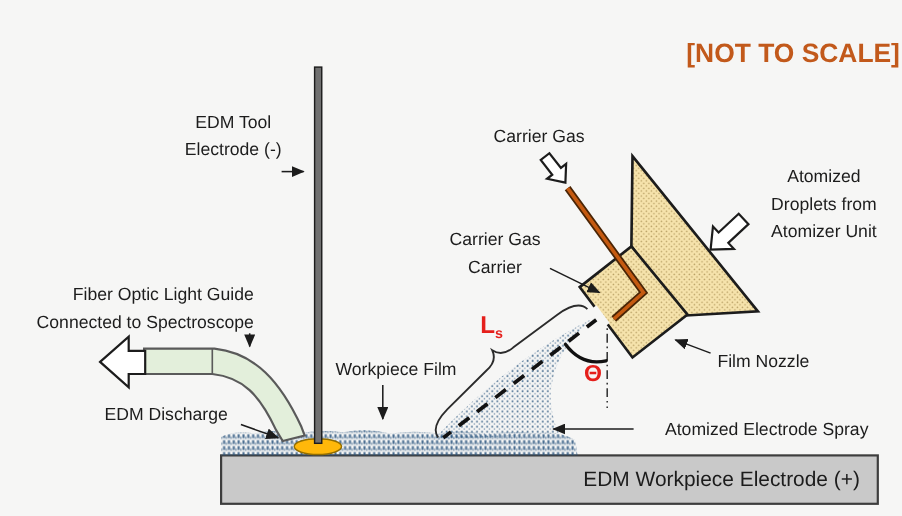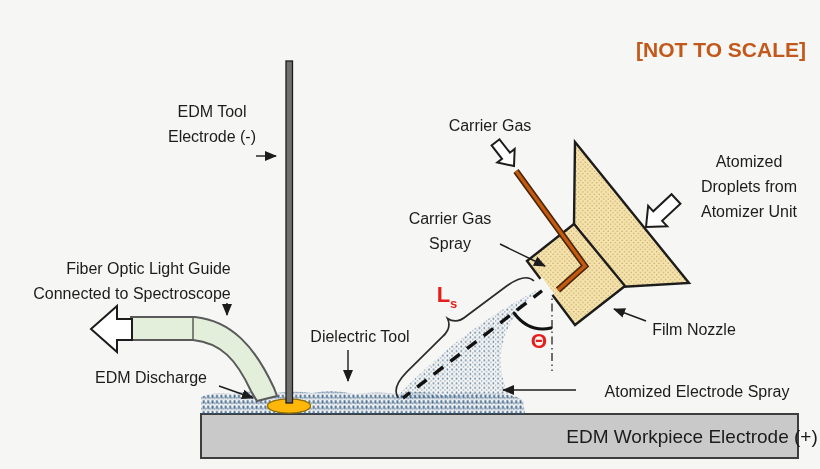--- a/index.html
+++ b/index.html
@@ -9,21 +9,21 @@
     --rod-fill:#707070; --workpiece-fill:#C9C9C9; --spray-blue:#2B567F;
   }
   html,body{margin:0;padding:0;}
   body{width:820px;height:469px;overflow:hidden;background:var(--background);
        font-family:"Liberation Sans", sans-serif;}
   #stage{position:relative;width:820px;height:469px;background:var(--background);}
   #diagram-svg{position:absolute;left:0;top:0;}
   .lbl{position:absolute;transform:translate(-50%,-50%);text-align:center;
        font-size:16px;line-height:25px;color:var(--ink);white-space:nowrap;}
   .lbl-big{font-size:19px;}
-  .note{color:var(--accent-orange);font-size:21px;font-weight:600;}
+  .note{color:var(--accent-orange);font-size:24px;font-weight:600;}
   .sym{color:var(--symbol-red);font-weight:bold;}
   .sym-ls{font-size:22px;}
   .sym-ls sub{font-size:13px;}
   .sym-theta{font-size:21px;}
 </style>
 </head>
 <body>
 
 <div id="stage">
 
@@ -106,43 +106,43 @@
 
   <div class="lbl" style="left:212px;top:124px;">
     <div>EDM Tool</div>
     <div>Electrode (-)</div>
   </div>
 
   <div class="lbl" style="left:490px;top:125px;">Carrier Gas</div>
 
   <div class="lbl" style="left:450px;top:231px;">
     <div>Carrier Gas</div>
-    <div>Spray</div>
+    <div>Carrier</div>
   </div>
 
   <div class="lbl" style="left:749px;top:186px;">
     <div>Atomized</div>
     <div>Droplets from</div>
     <div>Atomizer Unit</div>
   </div>
 
   <div class="lbl" style="left:132px;top:281px;text-align:right;">
     <div>Fiber Optic Light Guide</div>
     <div>Connected to Spectroscope</div>
   </div>
 
-  <div class="lbl" style="left:360px;top:336px;">Dielectric Tool</div>
+  <div class="lbl" style="left:360px;top:336px;">Workpiece Film</div>
 
   <div class="lbl" style="left:151px;top:377px;">EDM Discharge</div>
 
   <div class="lbl" style="left:694px;top:329px;">Film Nozzle</div>
 
   <div class="lbl" style="left:697px;top:391px;">Atomized Electrode Spray</div>
 
-  <div class="lbl lbl-big" style="left:692px;top:436px;">EDM Workpiece Electrode (+)</div>
+  <div class="lbl lbl-big" style="left:656px;top:436px;">EDM Workpiece Electrode (+)</div>
 
   <div class="lbl sym sym-ls" style="left:447px;top:299px;">
     <span>L</span><sub>s</sub>
   </div>
 
   <div class="lbl sym sym-theta" style="left:539px;top:340px;">Θ</div>
 
 </div>
 
 </body></html>

